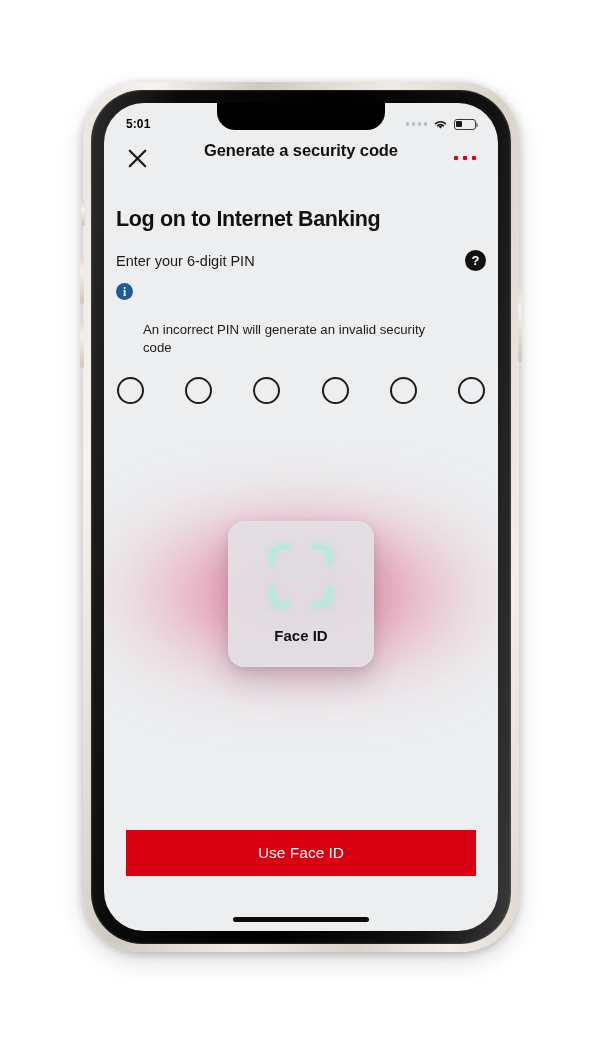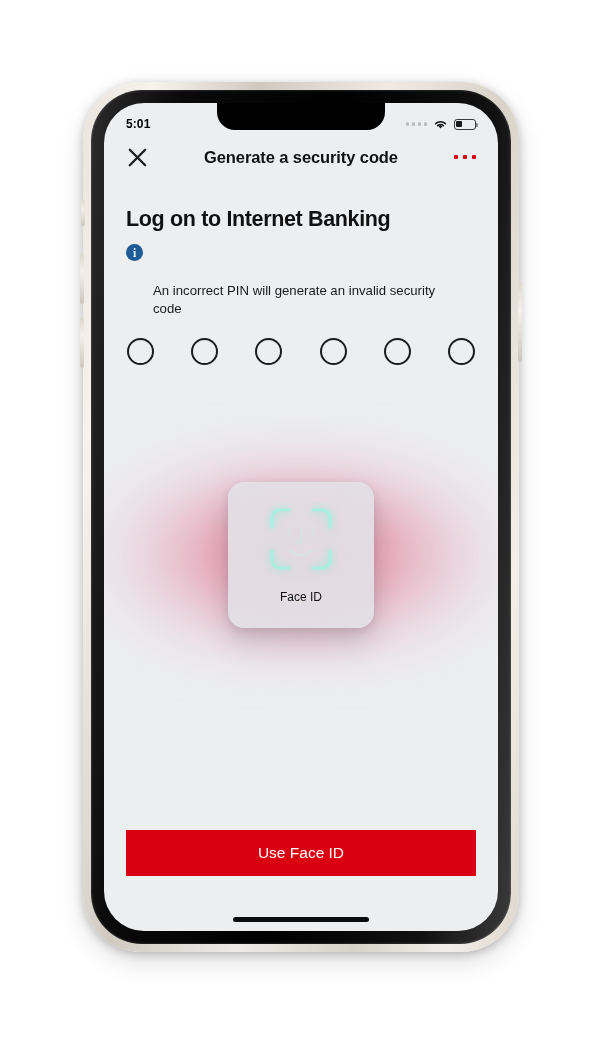--- a/index.html
+++ b/index.html
@@ -115,24 +115,24 @@
     right: -3.2px; top: 3px;
     width: 1.8px; height: 4px;
     background: #8b8e90;
     border-radius: 0 1px 1px 0;
   }
   #battery-fill { height: 100%; background: #1a1a1a; border-radius: 1px; }
 
   
   #app-header {
     position: absolute;
-    left: 0; right: 0; top: 28px;
+    left: 0; right: 0; top: 38px;
     height: 52px;
     display: flex;
-    align-items: center;
+    align-items: flex-start;
     padding: 0 16px;
     z-index: 10;
   }
   #close-btn {
     width: 34px; height: 34px;
     display: flex; align-items: center; justify-content: center;
     cursor: pointer;
   }
   #header-title {
     flex: 1;
@@ -154,21 +154,21 @@
     background: #e00017;
     border-radius: 1px;
   }
 
   
   #content {
     position: absolute;
     left: 0; right: 0;
     top: 90px;
     bottom: 0;
-    padding: 0 22px;
+    padding: 0 12px;
   }
   #page-title {
     font-size: 21.5px;
     font-weight: bold;
     color: #111;
     letter-spacing: -0.35px;
     margin-top: 14px;
   }
   #pin-prompt-row {
     display: flex;
@@ -259,22 +259,22 @@
     box-shadow: 0 14px 26px rgba(90,80,90,0.22), 0 3px 8px rgba(90,80,90,0.14);
     display: flex;
     flex-direction: column;
     align-items: center;
     justify-content: center;
     cursor: pointer;
     z-index: 2;
   }
   #faceid-icon { width: 74px; height: 74px; margin-top: -4px; }
   #faceid-label {
-    font-size: 12px;
-    font-weight: normal;
+    font-size: 15px;
+    font-weight: bold;
     color: #111;
     margin-top: 14px;
   }
 
   
   #cta-wrap {
     position: absolute;
     left: 22px; right: 22px;
     bottom: 55px;
     border-radius: 13px;
@@ -349,20 +349,24 @@
           <i style="background: rgb(219, 0, 17);"></i>
             <i style="background: rgb(219, 0, 17);"></i>
             <i style="background: rgb(219, 0, 17);"></i>
         </div>
       </div>
 
       <div id="content">
 
         <div id="page-title">Log on to Internet Banking</div>
 
+        <div id="pin-prompt-row">
+          <div id="pin-prompt">Enter your 6-digit PIN</div>
+          <div id="help-btn">?</div>
+        </div>
 
         <div id="hint-row">
           <div id="info-icon" style="background: rgb(29, 92, 150);">i</div>
           <div id="hint-text">An incorrect PIN will generate an invalid security code</div>
         </div>
 
         <div id="pin-dots">
             <div class="pin-dot"></div>
             <div class="pin-dot"></div>
             <div class="pin-dot"></div>

